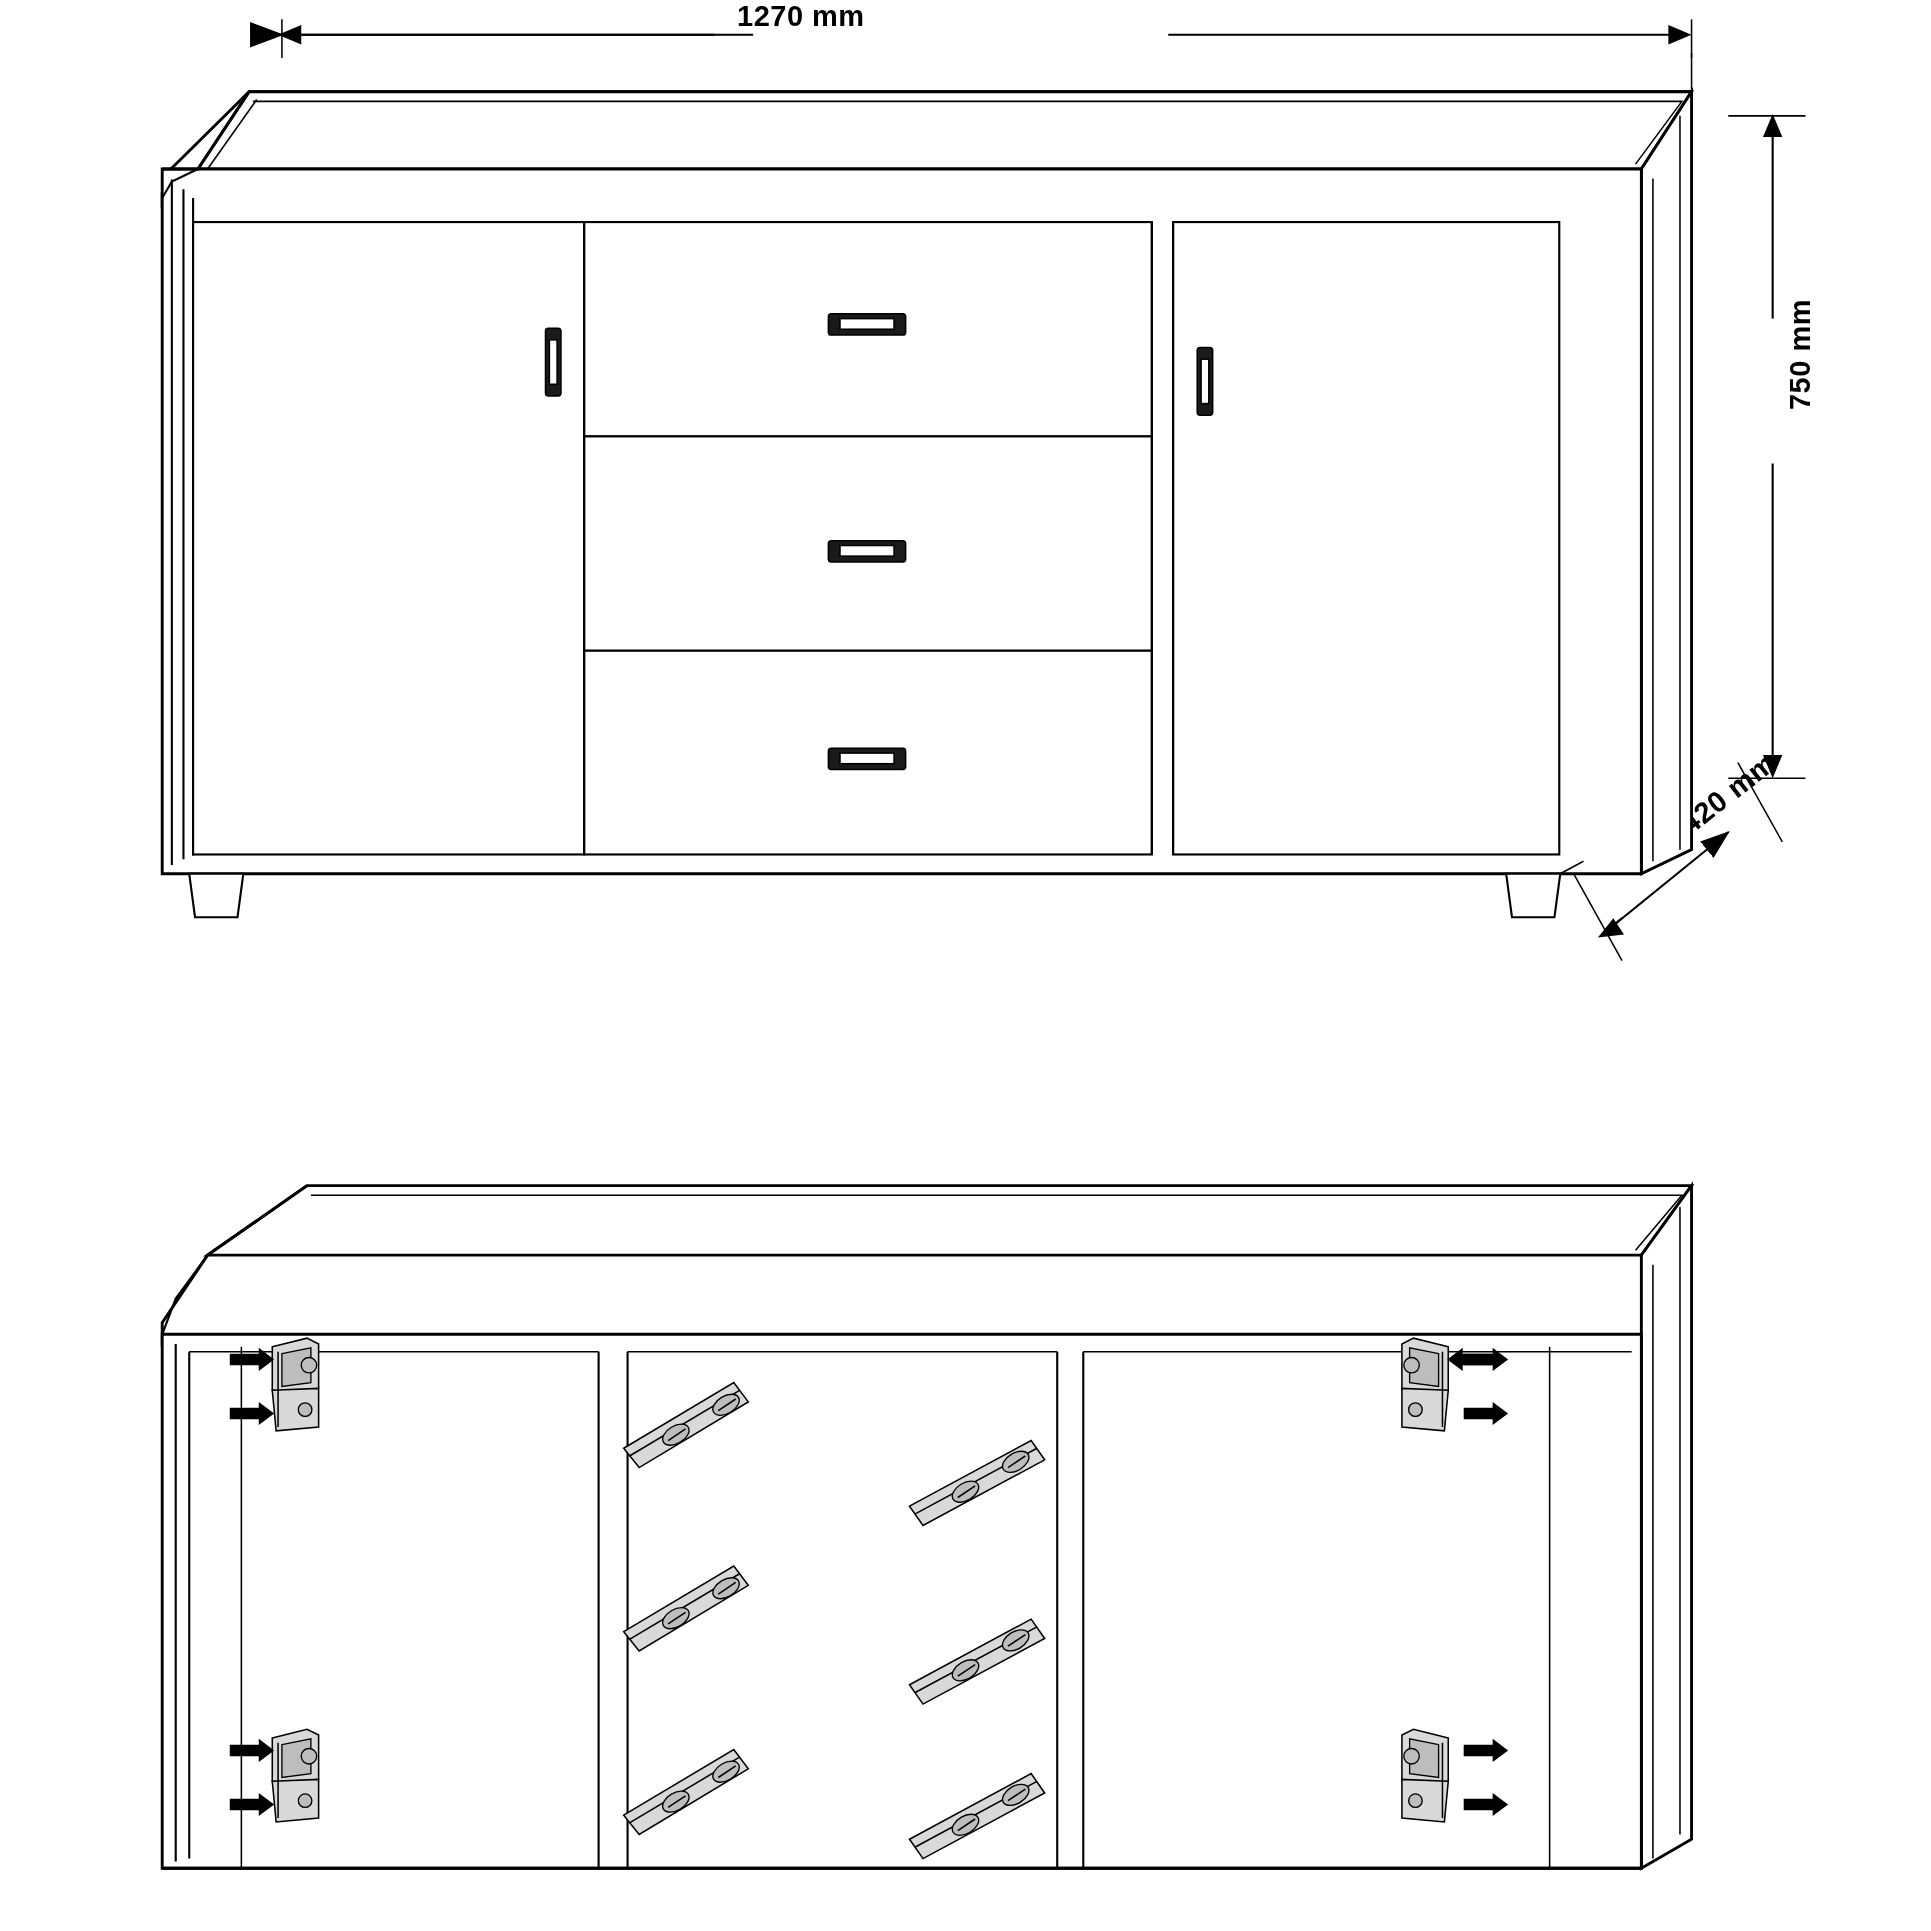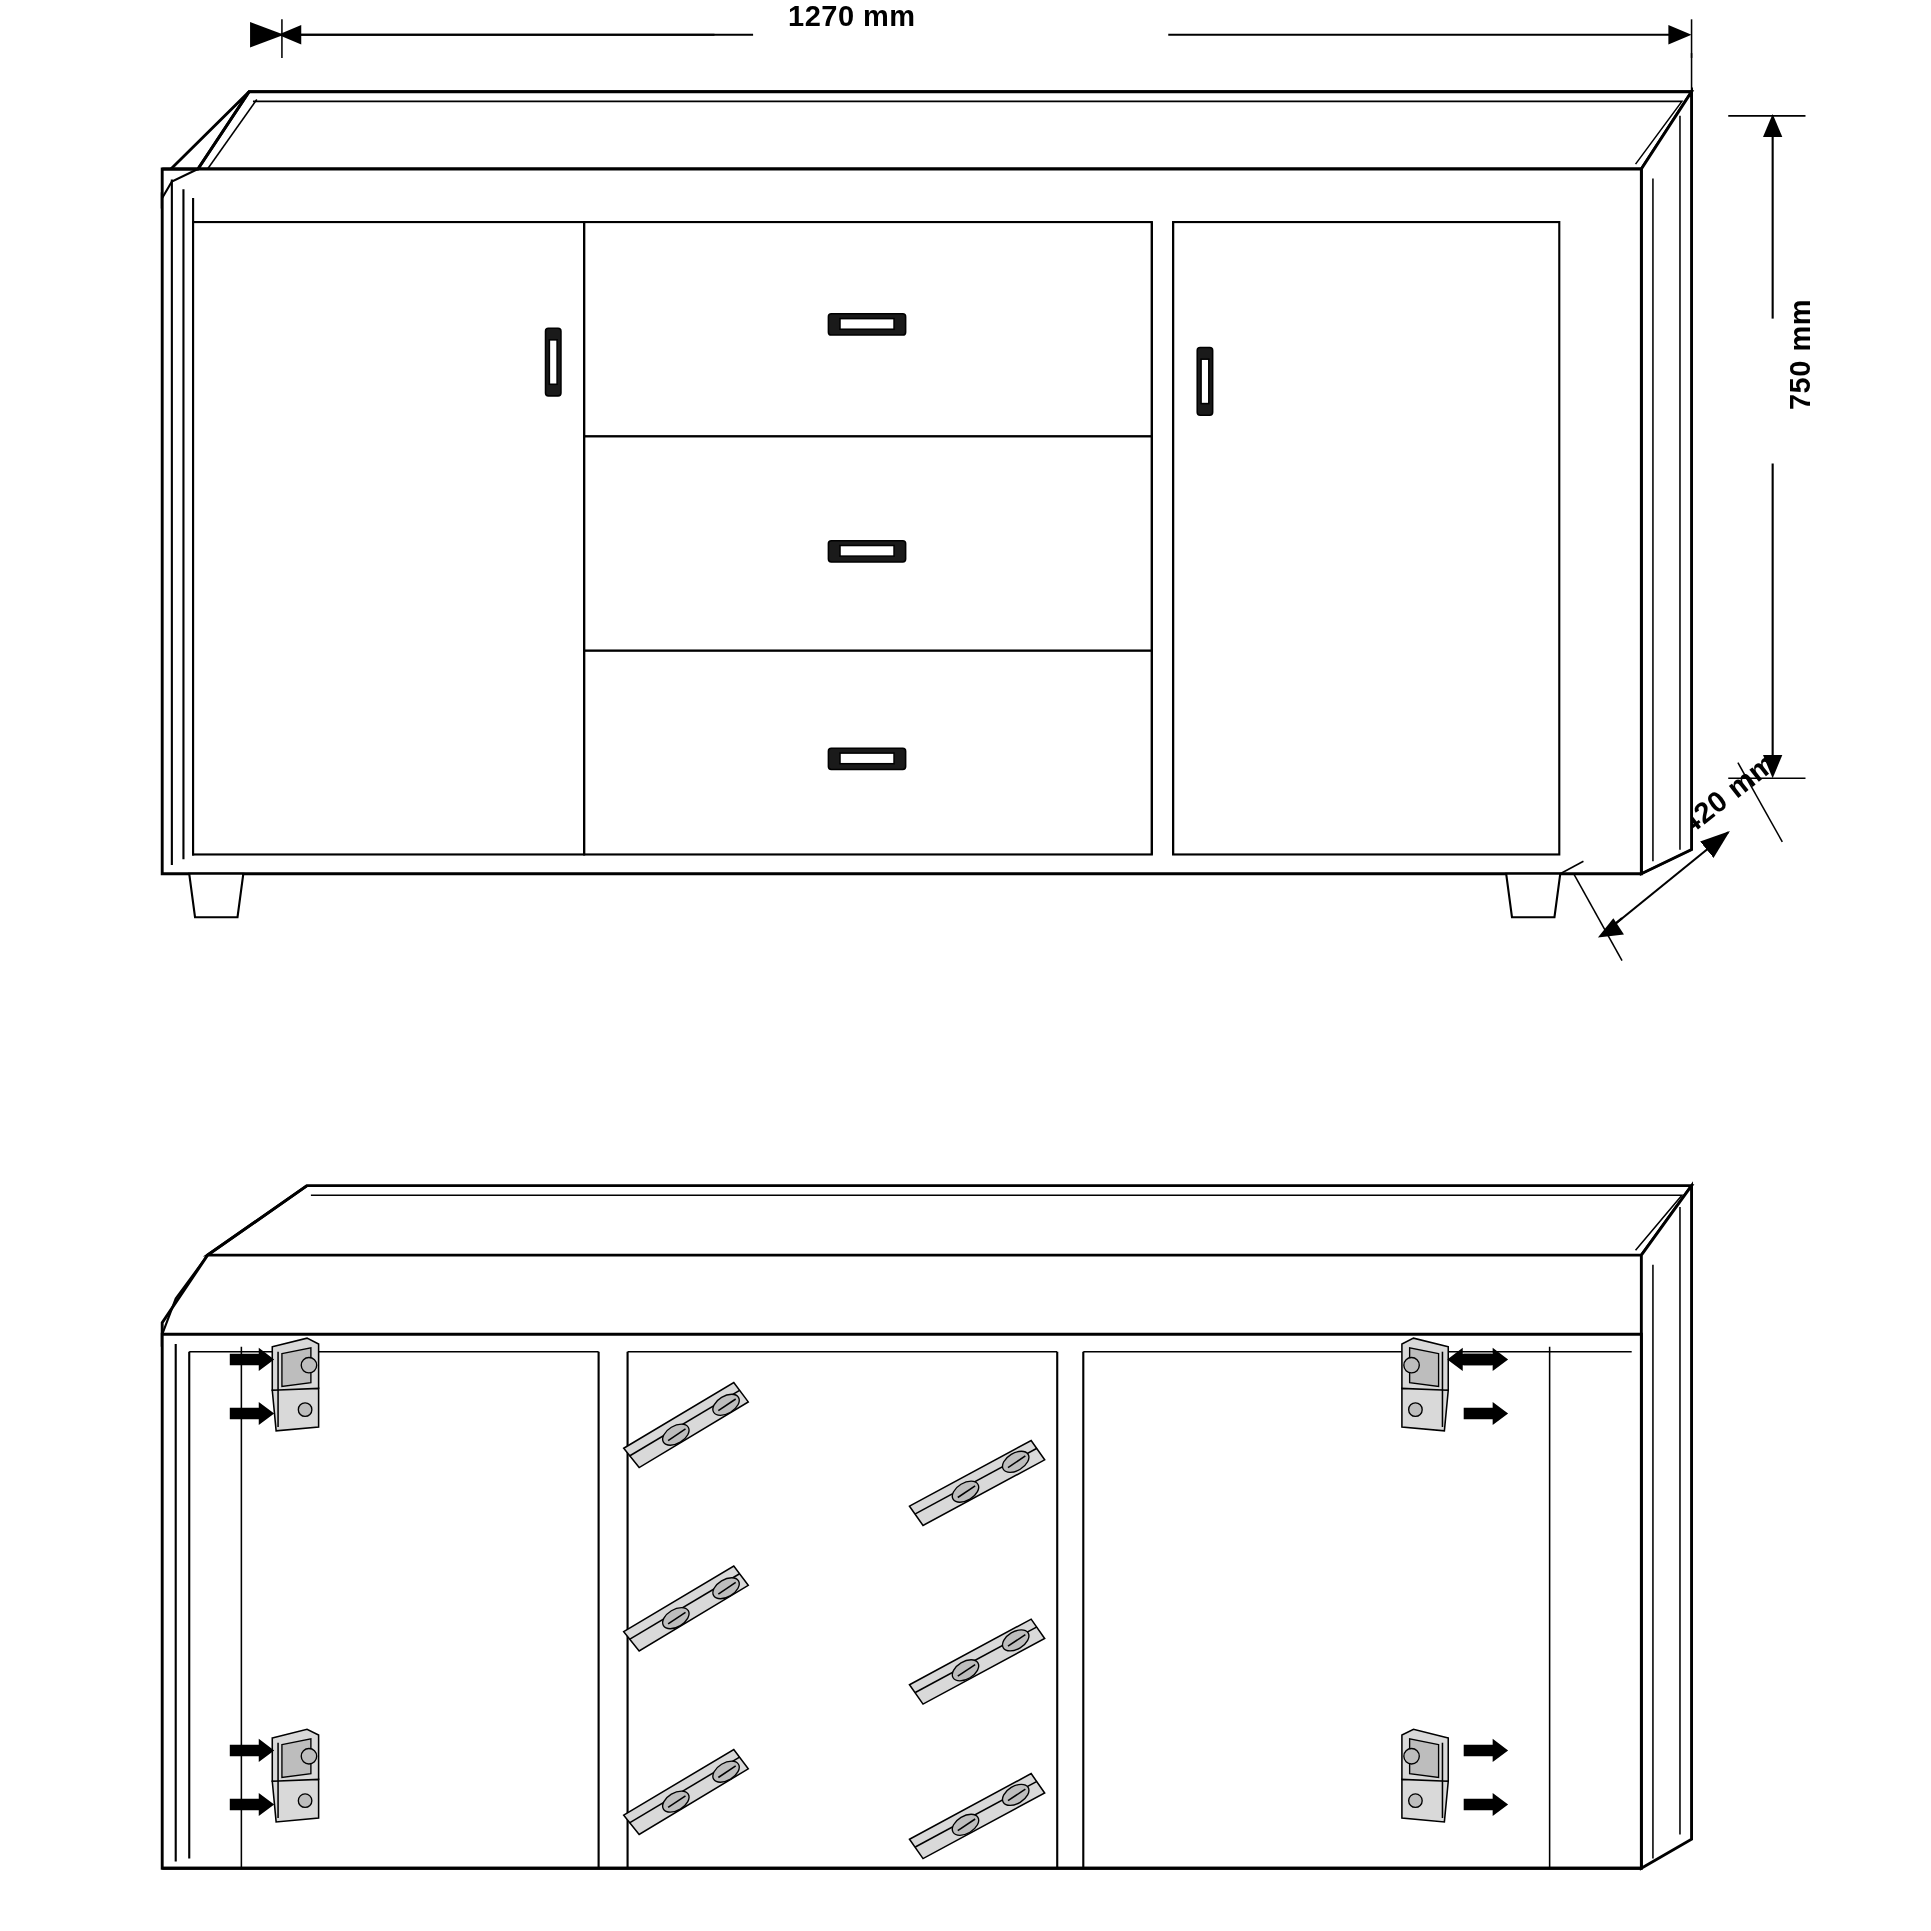--- a/index.html
+++ b/index.html
@@ -17,21 +17,21 @@
   .metal{fill:#d9d9d9;stroke:#000;stroke-width:1.6;}
   .metal2{fill:#bdbdbd;stroke:#000;stroke-width:1.4;}
   .dark{fill:#1a1a1a;}
   .arrowblk{fill:#000;}
 </style>
 </head>
 <body>
 
 <div class="sheet">
 
-  <div class="dim-label" style="left:788px;top:0px;">1270 mm</div>
+  <div class="dim-label" style="left:737px;top:0px;">1270 mm</div>
 
   <div class="dim-label rot90" style="left:1723px;top:338px;width:154px;text-align:center;">750 mm</div>
 
   <div class="dim-label rot45" style="left:1632px;top:777px;width:193px;text-align:center;">420 mm</div>
 
   <svg width="1931" height="1931" viewBox="0 0 2000 2000">
     <defs>
       <marker id="ar" markerWidth="16" markerHeight="12" refX="15" refY="6" orient="auto">
         <path d="M0,0 L16,6 L0,12 z" fill="#000"></path>
       </marker>

